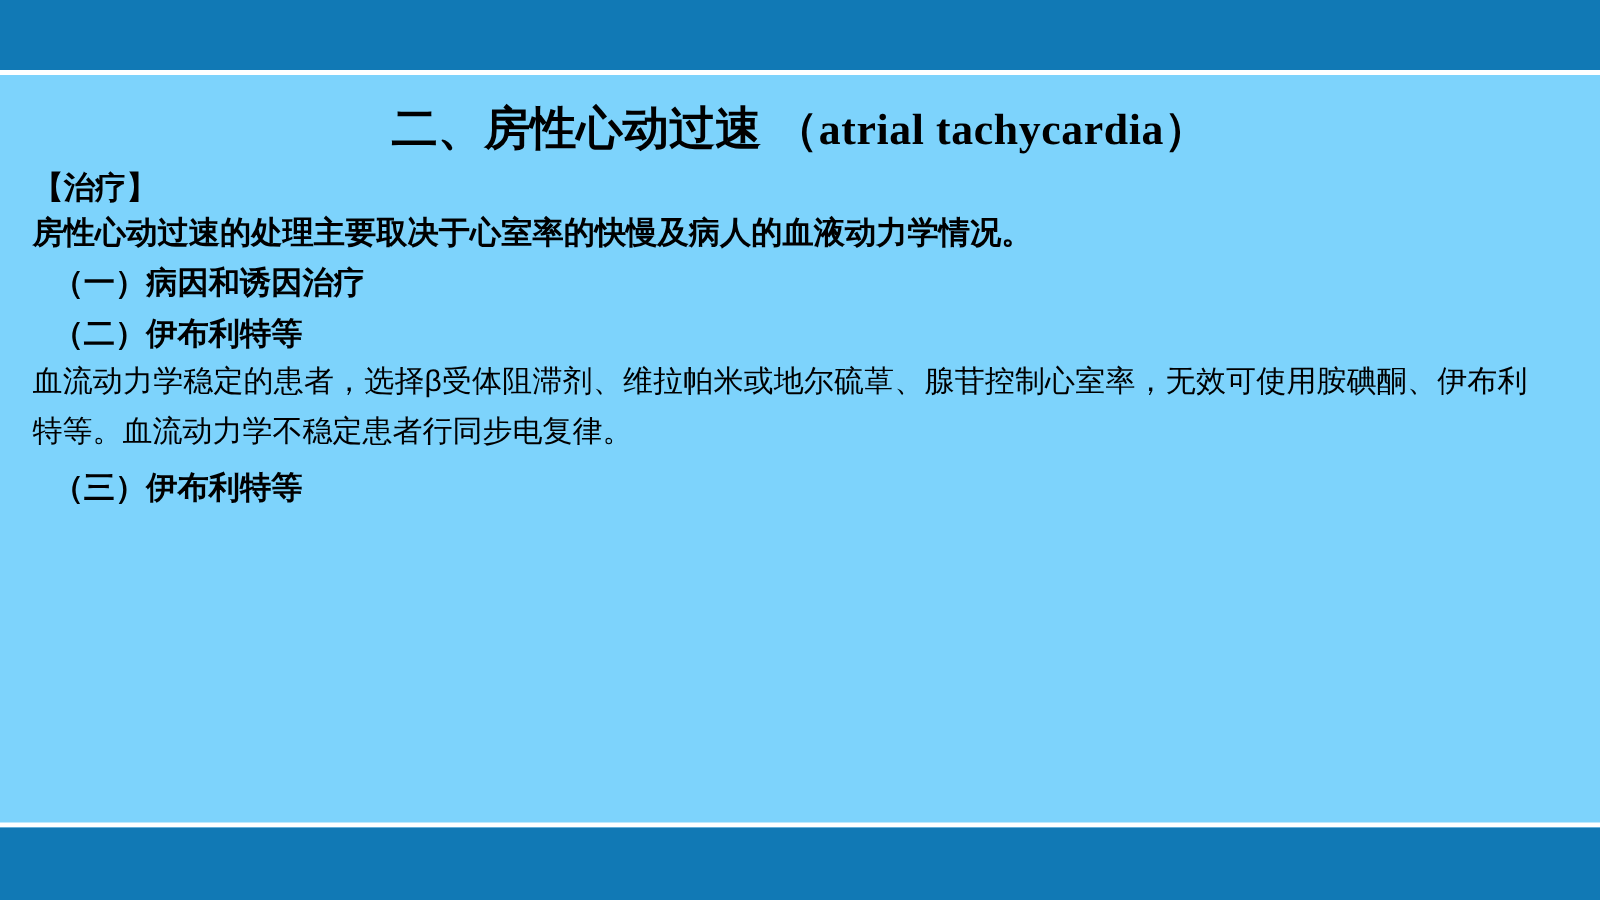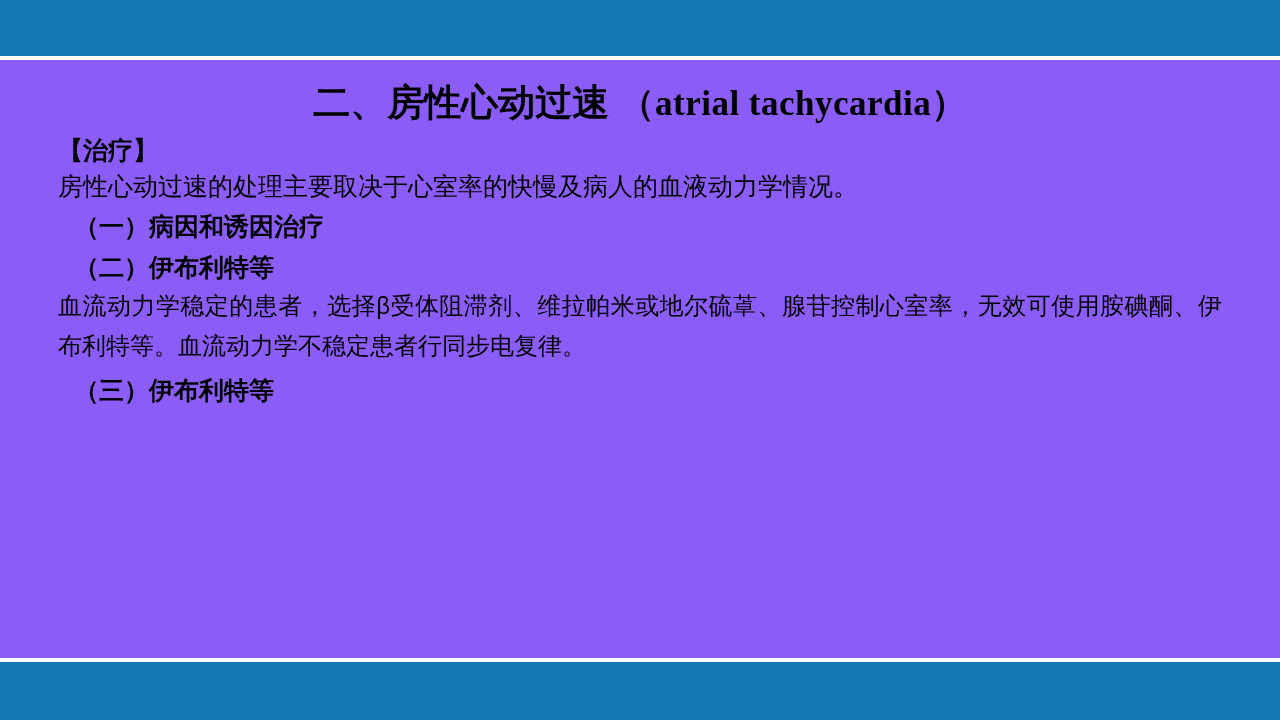--- a/index.html
+++ b/index.html
@@ -10,21 +10,21 @@
     width: 1280px;
     height: 720px;
     background: #ffffff;
     font-family: "Liberation Sans", sans-serif;
     overflow: hidden;
   }
   .slide {
     position: relative;
     width: 1280px;
     height: 720px;
-    background: #8b5cf6;
+    background: #7dd3fc;
     box-sizing: border-box;
   }
   .band-top {
     position: absolute;
     top: 0;
     left: 0;
     width: 1280px;
     height: 56px;
     background: #1179b5;
   }
@@ -67,32 +67,32 @@
     margin-top: 18px;
     letter-spacing: 0px;
     white-space: nowrap;
   }
   .title .latin {
     font-family: "Liberation Serif", serif;
     font-size: 35px;
     letter-spacing: 0.5px;
   }
   .body {
-    padding: 6px 58px 0 58px;
+    padding: 6px 58px 0 26px;
   }
   .lbl {
     font-size: 25px;
     font-weight: bold;
     color: #000000;
     line-height: 1.34;
     margin: 0 0 2px 0;
   }
   .lead {
     font-size: 25px;
-    font-weight: normal;
+    font-weight: bold;
     color: #000000;
     line-height: 1.34;
     margin: 0 0 6px 0;
   }
   .sub {
     font-size: 25px;
     font-weight: bold;
     color: #000000;
     line-height: 1.38;
     margin: 6px 0 2px 16px;

